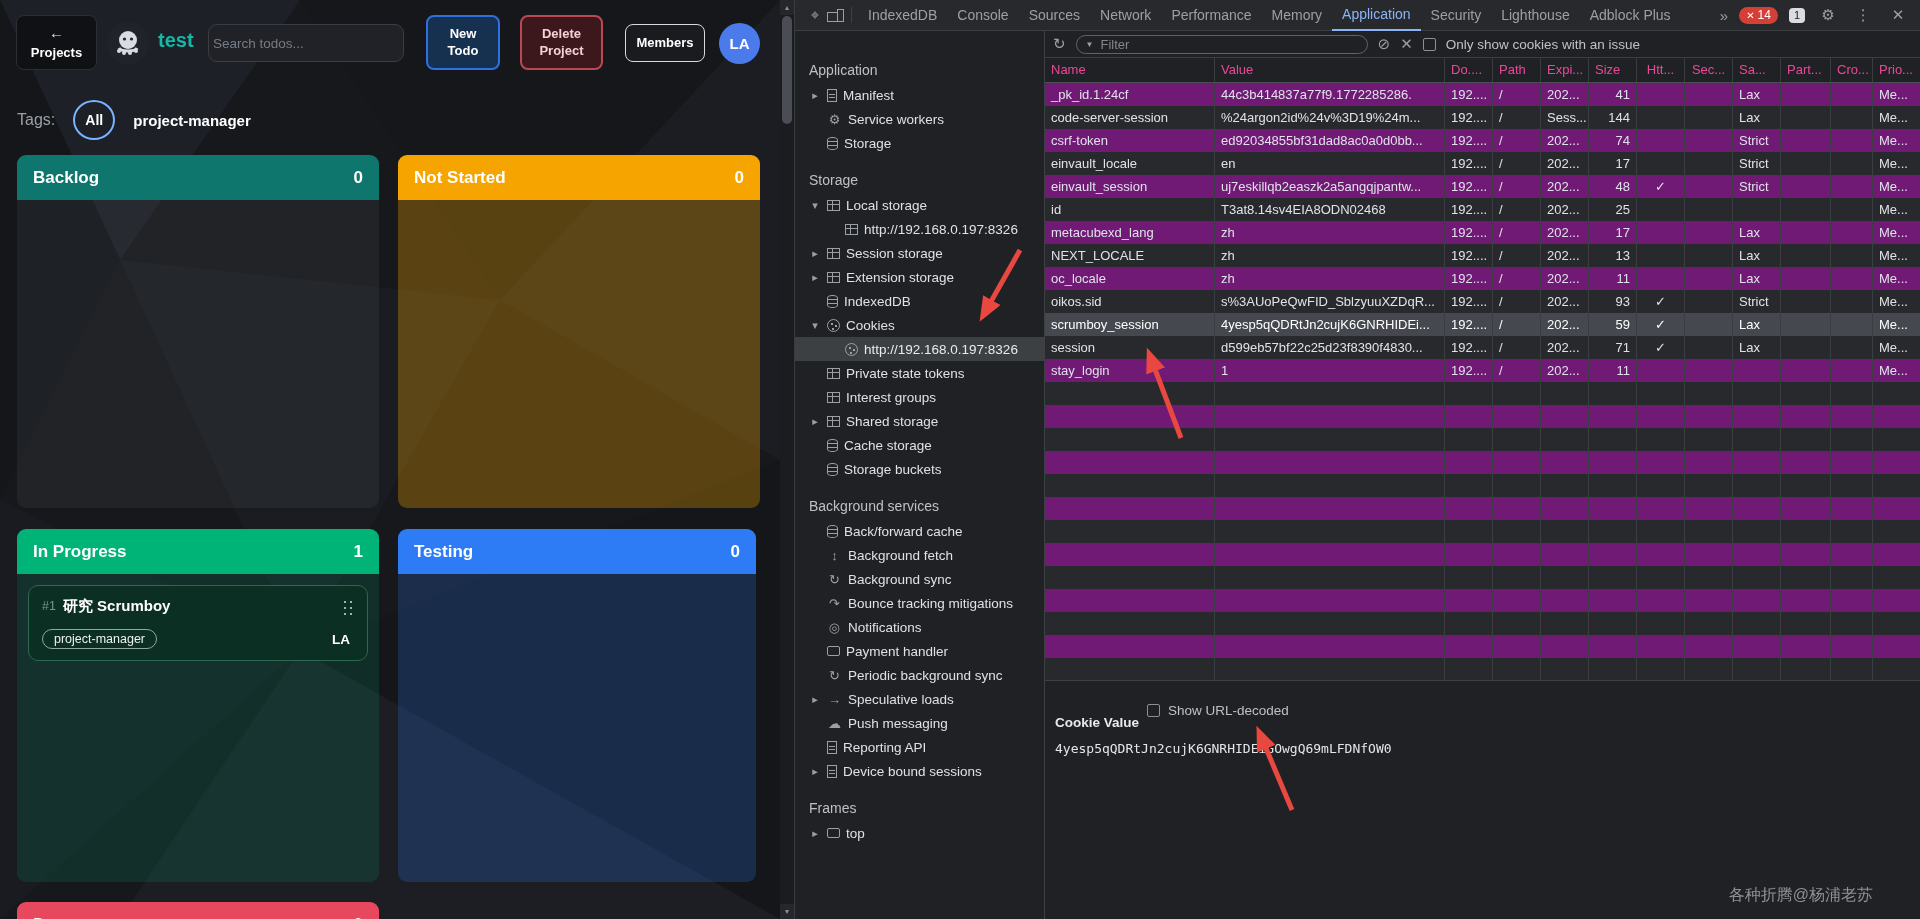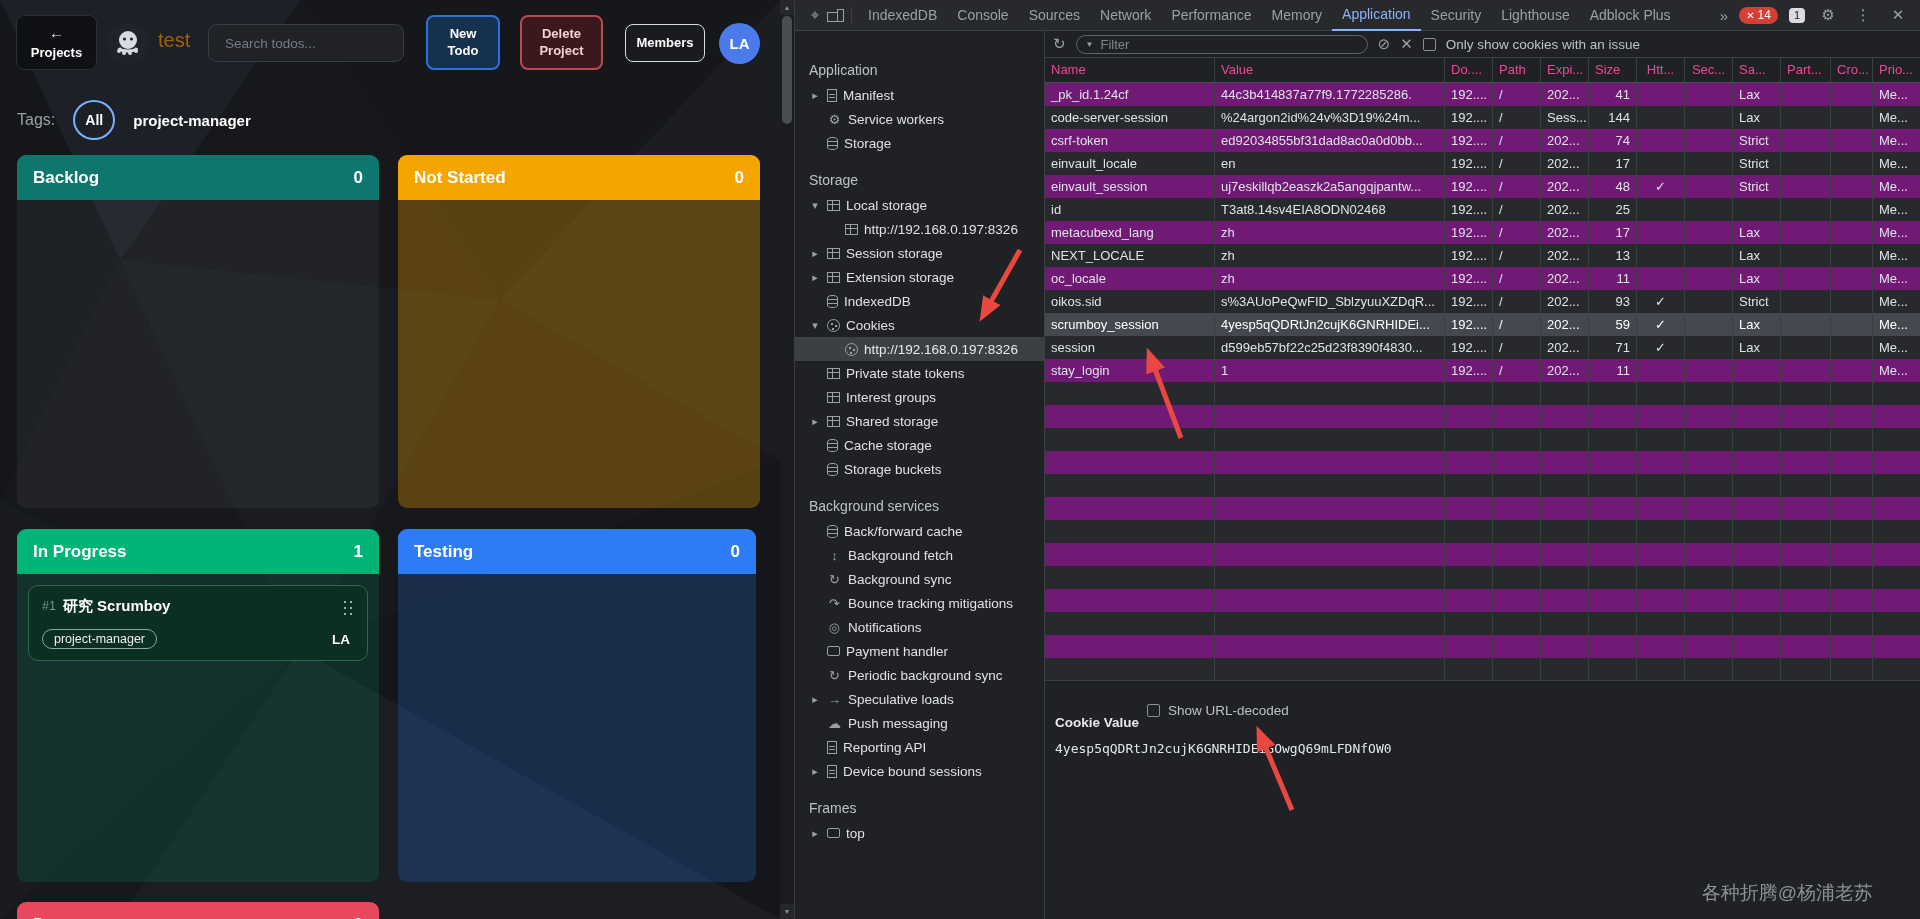--- a/index.html
+++ b/index.html
@@ -10,23 +10,23 @@
   .app{position:absolute;left:0;top:0;width:780px;height:919px;background:#17181c;overflow:hidden;}
   .app .bgpat{position:absolute;left:0;top:0;z-index:0;}
   .app > *{z-index:1;}
   .btn{position:absolute;display:flex;flex-direction:column;align-items:center;justify-content:center;
     border-radius:8px;font:600 13px "Liberation Sans",sans-serif;color:#fff;background:#101114;
     border:1px solid #2b2e33;cursor:pointer;text-align:center;line-height:1.25;}
   .b-projects{left:16px;top:15px;width:81px;height:55px;gap:2px;}
   .b-projects .arr{font-size:15px;color:#e6e8ea;font-weight:400;}
   .logo{position:absolute;left:107px;top:22px;width:42px;height:42px;border-radius:50%;
     background:#20242a;display:flex;align-items:center;justify-content:center;overflow:hidden;}
-  .apptitle{position:absolute;left:158px;top:29px;font-size:20px;font-weight:400;color:#a16207;}
+  .apptitle{position:absolute;left:158px;top:29px;font-size:20px;font-weight:700;color:#14b8a6;}
   .search{position:absolute;left:208px;top:24px;width:196px;height:38px;background:#202227;
-    border:1px solid #3a3e44;border-radius:9px;color:#cfd3d9;padding:0 16px;font-size:13.5px;outline:none;box-sizing:border-box;}
+    border:1px solid #3a3e44;border-radius:9px;color:#cfd3d9;padding:0 4px;font-size:13.5px;outline:none;box-sizing:border-box;}
   .search::placeholder{color:#767c85;}
   .b-newtodo{left:426px;top:15px;width:74px;height:55px;background:#15314f;border:2px solid #2f6fe0;}
   .b-delproj{left:520px;top:15px;width:83px;height:55px;background:#3c181d;border:2px solid #b94a52;color:#f3d2d5;}
   .b-members{left:625px;top:24px;width:80px;height:38px;background:rgba(255,255,255,0.02);
     border:1.5px solid #d7dadf;flex-direction:row;}
   .avatar{position:absolute;left:719px;top:23px;width:41px;height:41px;border-radius:50%;background:#4b7bea;
     color:#fff;font-weight:700;font-size:15px;display:flex;align-items:center;justify-content:center;}
   .tagsrow{position:absolute;left:17px;top:100px;height:40px;display:flex;align-items:center;gap:18px;}
   .tags-label{color:#9aa0a6;font-size:16px;}
   .tag-all{display:inline-flex;align-items:center;justify-content:center;width:38px;height:36px;
@@ -122,21 +122,21 @@
     white-space:nowrap;flex:none;font-size:13px;box-sizing:border-box;}
   .ck-header .ck-cell{line-height:24px;}
   .cc0{width:170px;} .cc1{width:230px;} .cc2{width:48px;} .cc3{width:48px;} .cc4{width:48px;}
   .cc5{width:48px;text-align:right;} .cc6{width:48px;text-align:center;} .cc7{width:48px;text-align:center;}
   .cc8{width:48px;} .cc9{width:50px;} .cc10{width:42px;} .cc11{flex:1;border-right:none;}
   .ck-header .cc5{text-align:left;}
   .ck-preview{height:239px;flex:none;border-top:1px solid #3c4043;padding:10px 10px 0 10px;box-sizing:border-box;}
   .ck-preview-top{display:flex;align-items:center;gap:8px;}
   .ckv-label{color:#e8eaed;font-weight:700;font-size:13.5px;margin-top:24px;}
   .ckv-value{margin-top:11px;color:#e3e6ea;font:13px "DejaVu Sans Mono",monospace;}
-  .watermark{position:absolute;right:47px;bottom:13px;color:#8d9095;font-size:19px;}
+  .watermark{position:absolute;right:47px;bottom:13px;color:#8d9095;font-size:16px;}
 
   .arrows{position:absolute;left:0;top:0;width:1920px;height:919px;pointer-events:none;z-index:50;}
 </style>
 </head>
 <body>
 
 <div class="page">
 
   <div class="app">
     <svg class="bgpat" width="780" height="919" viewBox="0 0 780 919">

